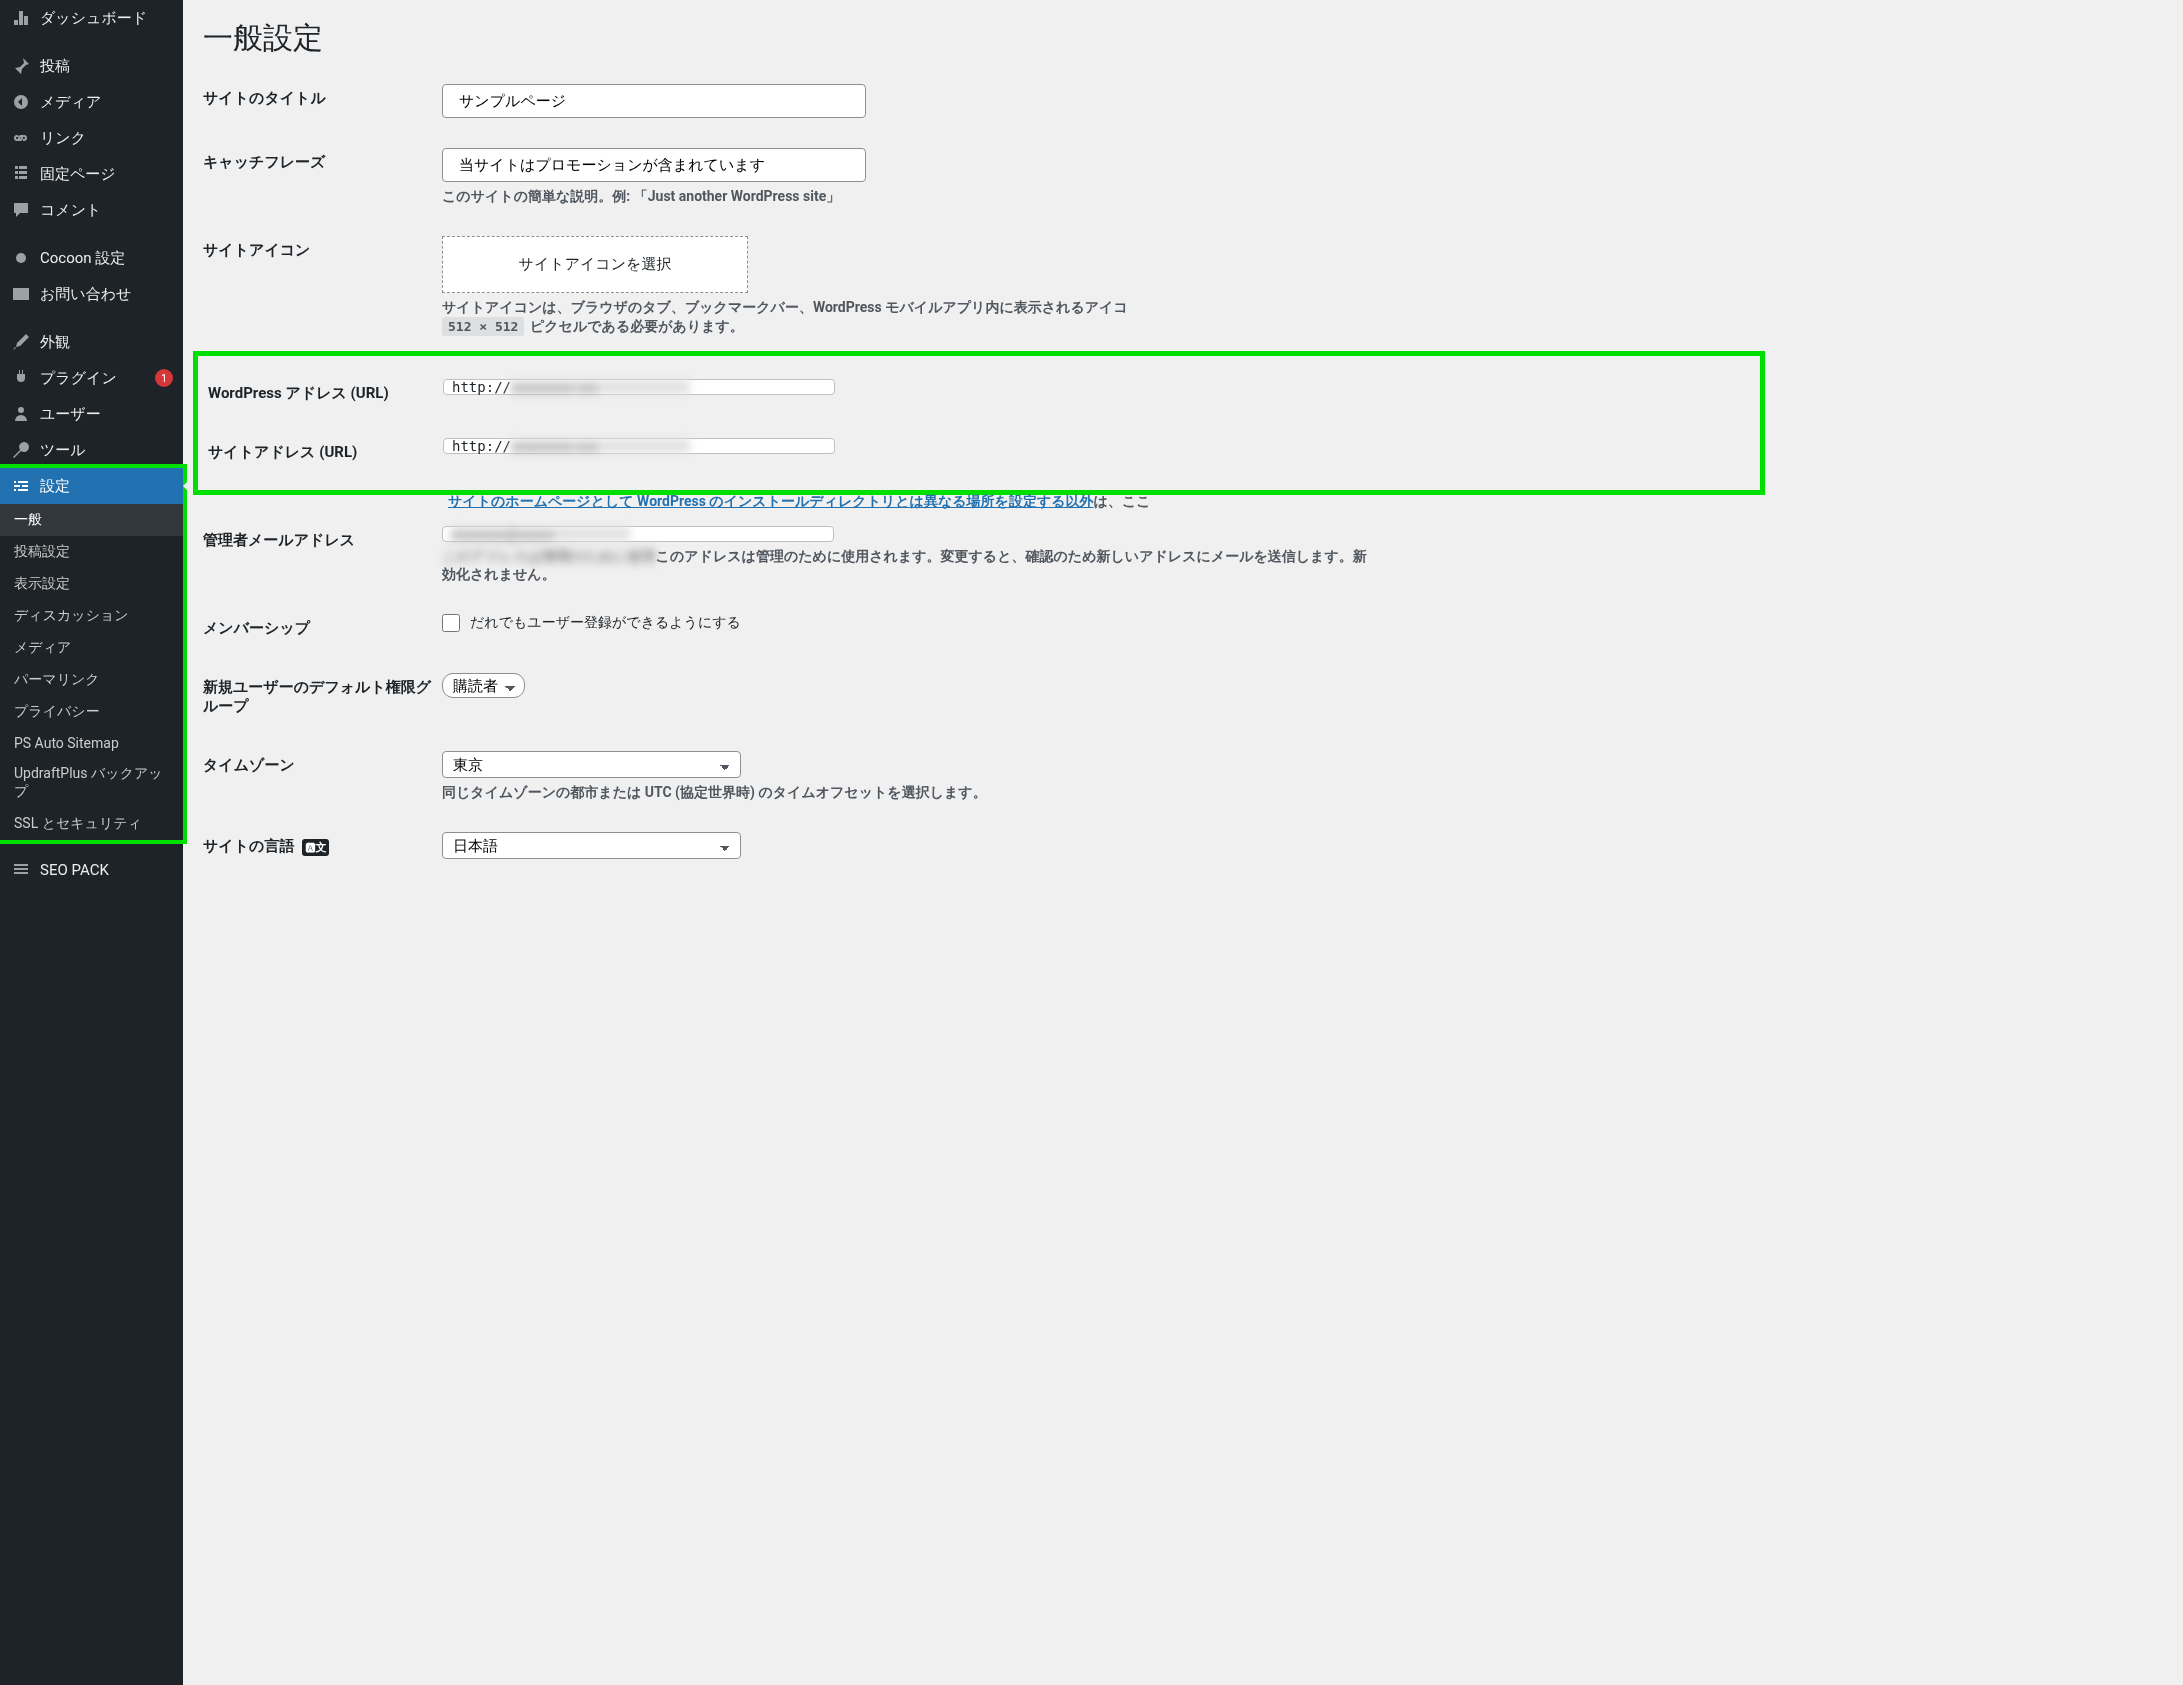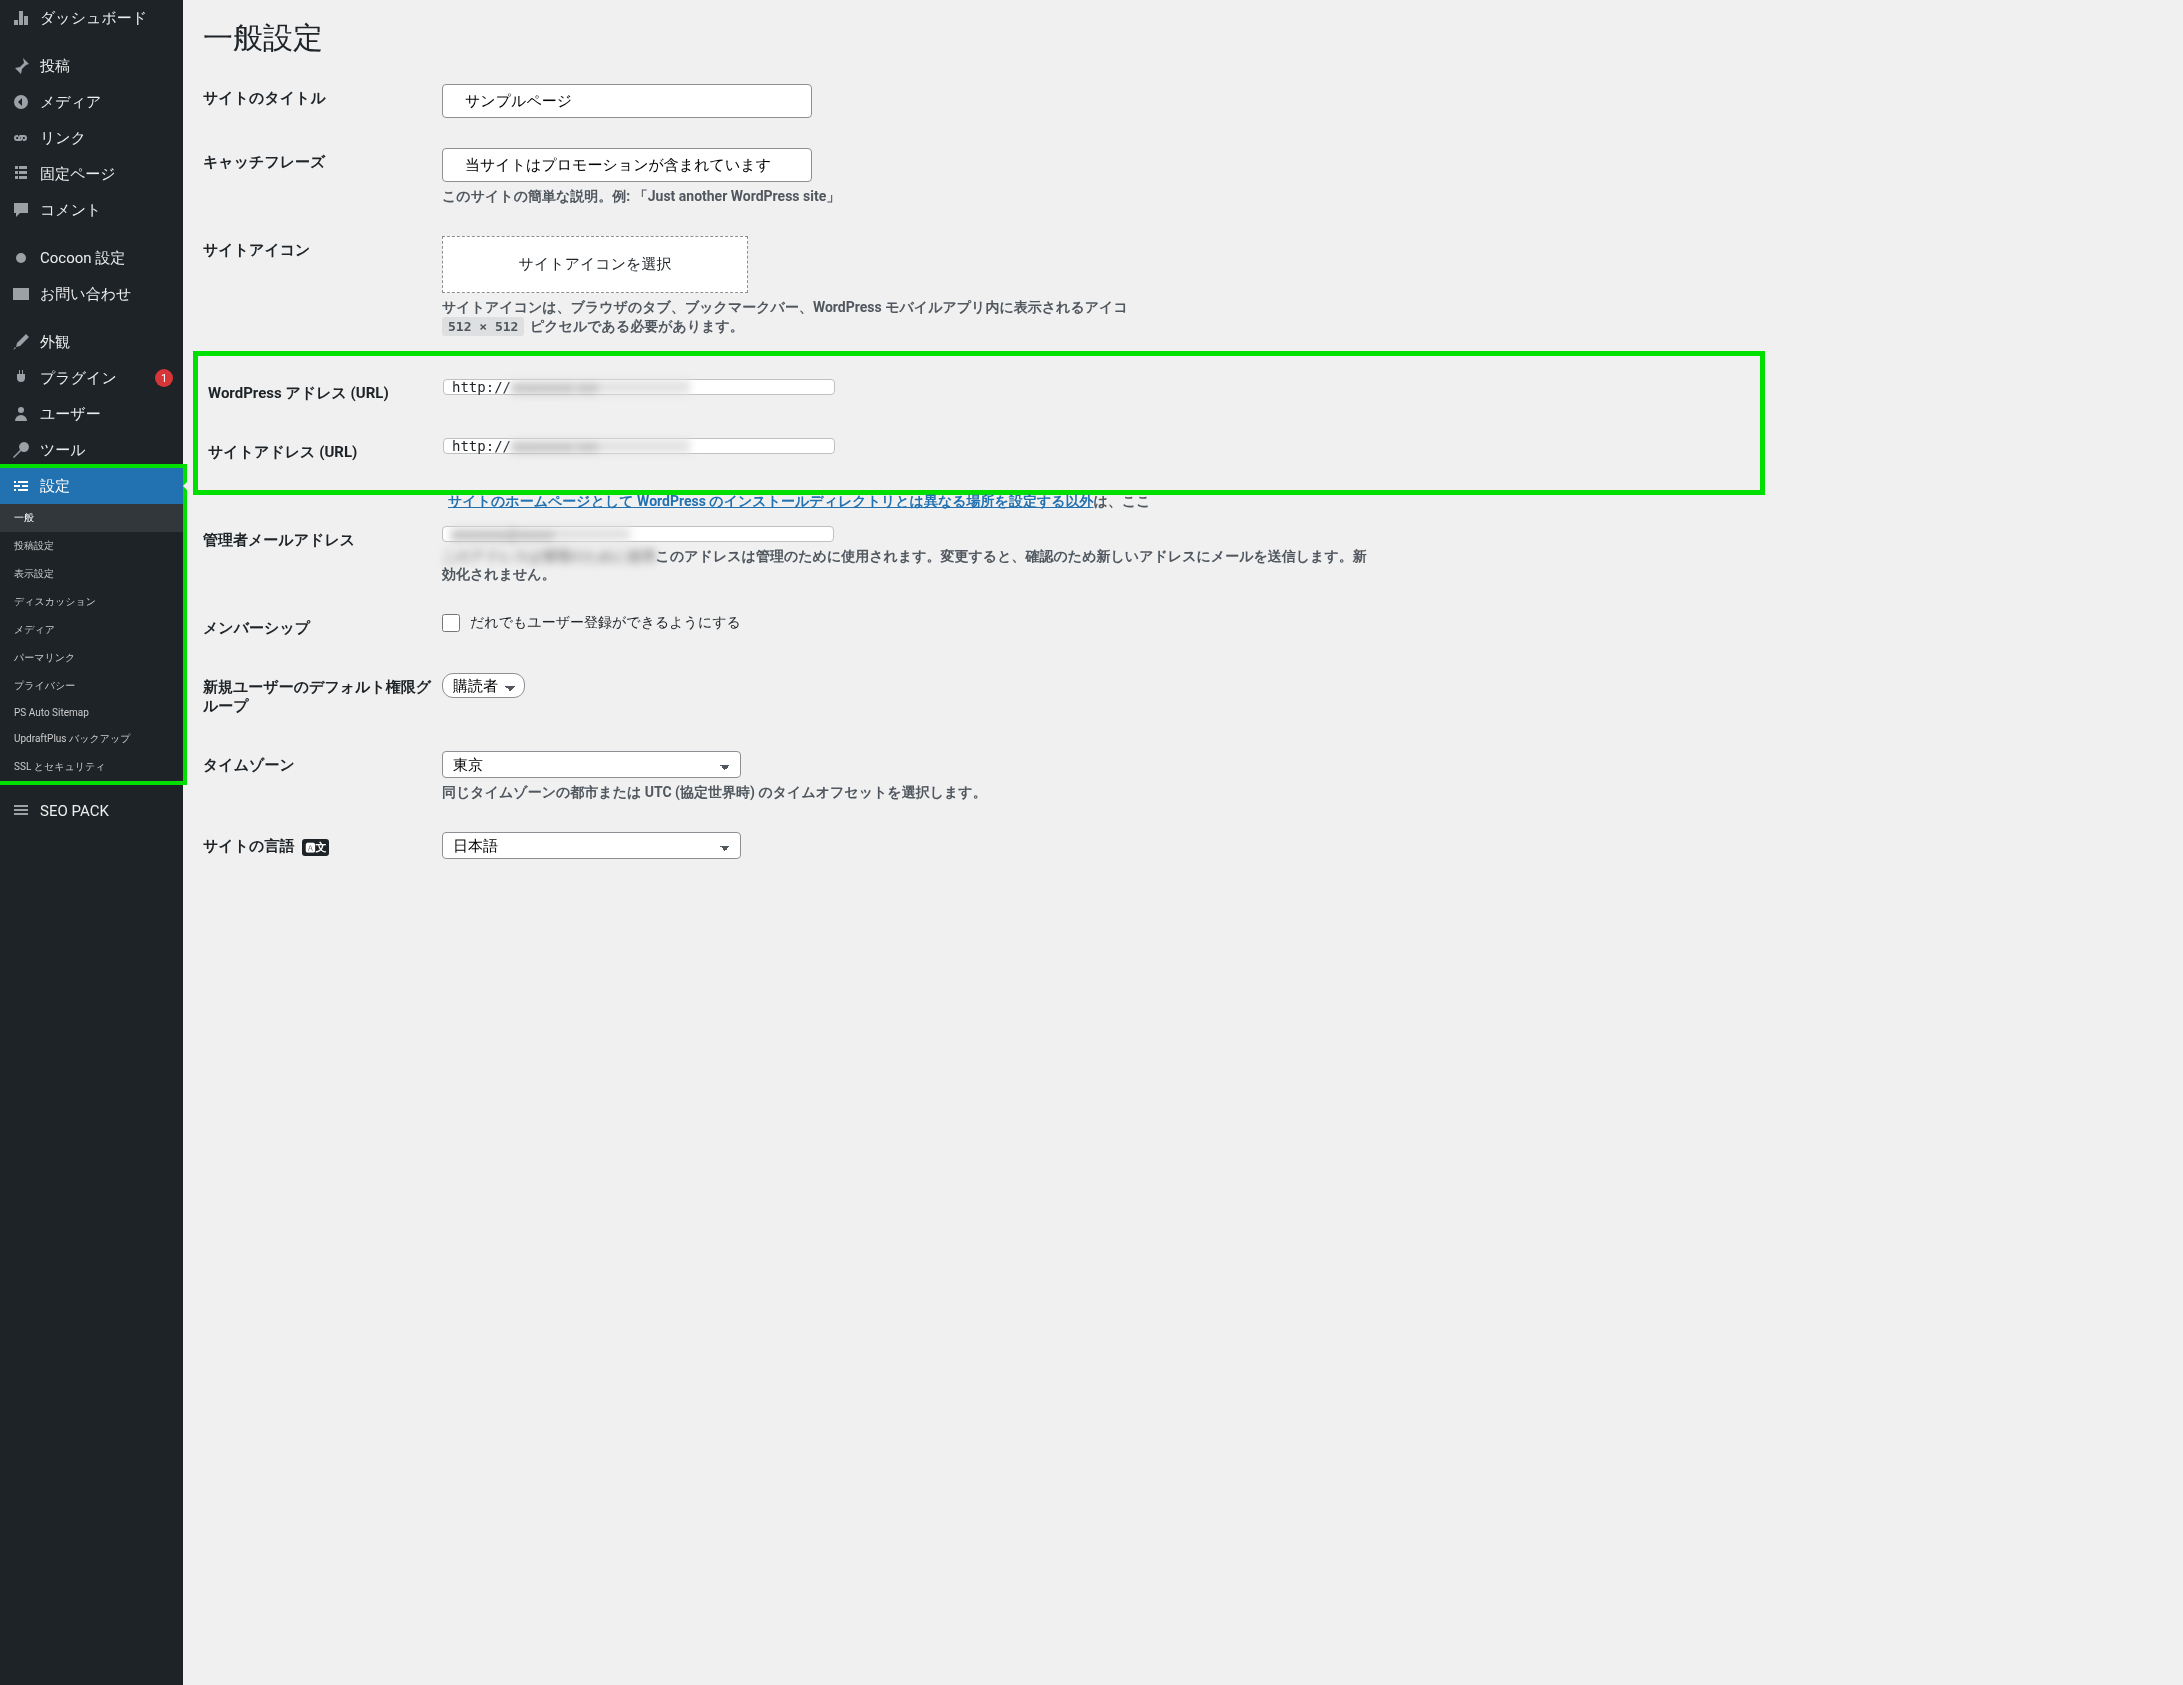--- a/index.html
+++ b/index.html
@@ -10,33 +10,33 @@
 .sidebar { width: 183px; background: #1d2327; color: #ccc; flex-shrink: 0; }
 .menu-item { display: flex; align-items: center; padding: 8px 10px; color: #eee; font-size: 15px; cursor: pointer; position: relative; }
 .menu-item.sep { margin-top: 12px; }
 .menu-item.current { background: #2271b1; color: #fff; }
 .menu-item.current::after { content: ''; position: absolute; right: -8px; top: 50%; transform: translateY(-50%); border: 8px solid transparent; border-right-color: #f0f0f1; }
 .menu-item .icon { width: 22px; height: 20px; margin-right: 8px; display: inline-flex; align-items: center; justify-content: center; color: rgba(240,246,252,0.6); }
 .menu-item.current .icon { color: #fff; }
 .menu-item .label { flex: 1; }
 .badge { background: #d63638; color: #fff; border-radius: 10px; min-width: 18px; height: 18px; font-size: 11px; display: inline-flex; align-items: center; justify-content: center; padding: 0 5px; margin-left: 6px; }
 .submenu { background: #2c3338; }
-.submenu-item { padding: 7px 14px; color: #ccc; font-size: 10px; cursor: pointer; }
+.submenu-item { padding: 7px 14px; color: #ccc; font-size: 14px; cursor: pointer; }
 .submenu-item.current { color: #fff; font-weight: 500; background: #32373c; }
 .highlight-group { border: 4px solid #00e000; margin: -4px; }
 
 
 .content { flex: 1; padding: 0 20px 40px 20px; }
 h1.page-title { font-size: 30px; font-weight: 500; padding: 18px 0 10px 0; }
 
 .form-table { width: 100%; border-collapse: collapse; }
 .form-table tr > th { text-align: left; vertical-align: top; padding: 20px 10px 20px 0; width: 239px; font-weight: 700; font-size: 15px; }
 .form-table tr > td { vertical-align: top; padding: 15px 0; }
 
-input.regular-text { width: 370px; padding: 4px 22px; font-size: 15px; border: 1px solid #8c8f94; border-radius: 4px; background: #fff; line-height: 1.6; }
+input.regular-text { width: 424px; padding: 4px 16px; font-size: 15px; border: 1px solid #8c8f94; border-radius: 4px; background: #fff; line-height: 1.6; }
 .description { color: #50575e; font-size: 14px; margin-top: 6px; font-weight: bold; }
 .dashed-btn { width: 306px; padding: 18px 0; text-align: center; border: 1px dashed #8c8f94; background: #fff; font-size: 15px; cursor: pointer; }
 .size-pill { display: inline-block; background: #dedfe0; padding: 2px 6px; border-radius: 3px; font-family: Menlo, monospace; font-size: 13px; margin-right: 2px; }
 .link { color: #2271b1; text-decoration: underline; cursor: pointer; }
 .checkbox-row { display: flex; align-items: center; gap: 10px; }
 input[type=checkbox] { width: 18px; height: 18px; border: 1px solid #8c8f94; border-radius: 3px; }
 select.small { padding: 3px 26px 3px 10px; font-size: 15px; border: 1px solid #8c8f94; border-radius: 11px; background: #fff; appearance: none; background-image: linear-gradient(45deg, transparent 50%, #50575e 50%), linear-gradient(135deg, #50575e 50%, transparent 50%); background-position: calc(100% - 14px) 12px, calc(100% - 9px) 12px; background-size: 5px 5px; background-repeat: no-repeat; }
 select.wide { width: 299px; padding: 4px 28px 4px 10px; font-size: 15px; border: 1px solid #8c8f94; border-radius: 4px; background: #fff; appearance: none; background-image: linear-gradient(45deg, transparent 50%, #50575e 50%), linear-gradient(135deg, #50575e 50%, transparent 50%); background-position: calc(100% - 15px) 13px, calc(100% - 10px) 13px; background-size: 5px 5px; background-repeat: no-repeat; }
 
 .url-highlight { border: 5px solid #00e000; padding: 8px 6px; margin-left: -10px; margin-right: 398px; }

